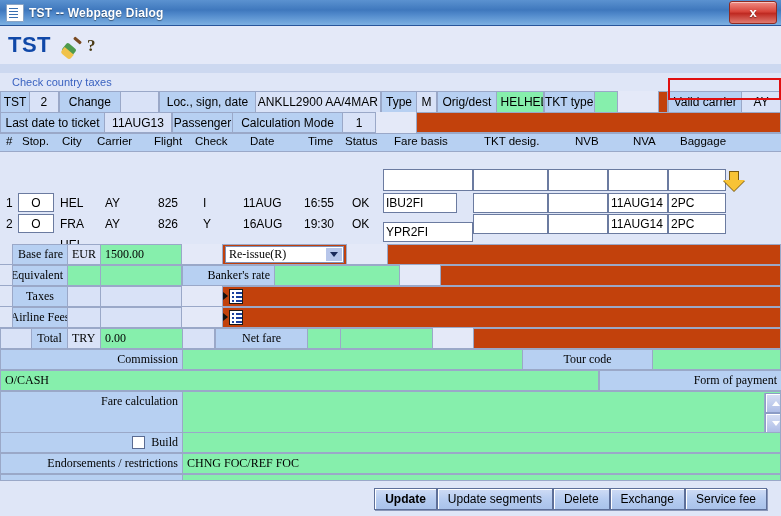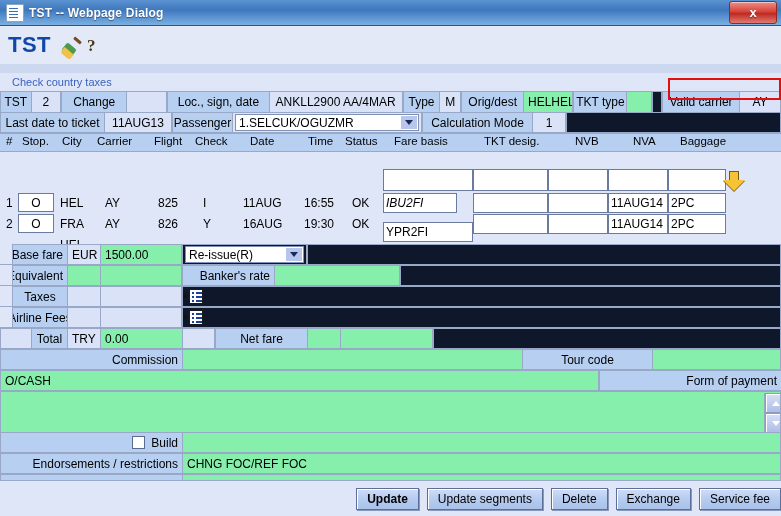--- a/index.html
+++ b/index.html
@@ -166,21 +166,21 @@
     border-right: none;
     border-bottom: none;
     padding: 0 4px;
     white-space: nowrap;
     overflow: hidden;
   }
   .lbl { background: #b7d0f2; justify-content: center; }
   .lbl-r { background: #b7d0f2; justify-content: flex-end; }
   .val { background: #d9e2f7; }
   .inp { background: #86efac; }
-  .pale { background: #0f172a; border-color: #9aa8c8; }
+  .pale { background: #c2410c; border-color: #9aa8c8; margin-left: 40px; }
   .blank { background: #dfe6f7; border: none; }
   .bdr-r { border-right: 1px solid #9aa8c8; }
   .bdr-b { border-bottom: 1px solid #9aa8c8; }
 
   
   .info-block { border-bottom: 1px solid #9aa8c8; }
   .info-block .row:last-child .cell { border-bottom: 1px solid #9aa8c8; }
 
   .hilite-box {
     position: absolute;
@@ -245,21 +245,21 @@
   .fill-arrow .tip {
     position: absolute;
     left: 0px; top: 9px;
     width: 0; height: 0;
     border-left: 11px solid transparent;
     border-right: 11px solid transparent;
     border-top: 11px solid #f7c336;
     filter: drop-shadow(0 1px 0 #7a5a10);
   }
   
-  .fare-block { position: relative; }
+  .fare-block { position: relative; font-family: Liberation Serif, serif; }
   .ico-list {
     width: 14px; height: 15px;
     background: #ffffff;
     border: 1px solid #1a1a1a;
     box-sizing: border-box;
     position: relative;
     cursor: pointer;
   }
   .ico-list::before {
     content: "";
@@ -355,22 +355,21 @@
   .btn-bar {
     position: absolute;
     left: 0; right: 0;
     bottom: 0;
     height: 36px;
     background: #dfe6f7;
     border-top: 1px solid #9aa8c8;
     display: flex;
     align-items: center;
     justify-content: flex-end;
-    padding-right: 0;
-    gap: 8px;
+    padding-right: 14px;
     box-sizing: border-box;
   }
   .btn {
     background: linear-gradient(to bottom, #cfdcf5 0%, #b6ccf0 50%, #a9c2ea 100%);
     border: 1px solid #5d6f99;
     box-shadow: inset 1px 1px 0 #ffffff, 1px 1px 0 #8a97b8;
     padding: 3px 10px;
     font-size: 12px;
     color: #000;
     cursor: pointer;
@@ -424,28 +423,20 @@
       <div class="cell lbl" style="width:60px">TKT type</div>
       <div class="cell inp bdr-r" style="width:28px"></div>
       <div class="cell pale bdr-r" style="width:8px"></div>
       <div class="cell lbl" style="width:88px">Valid carrier</div>
       <div class="cell val bdr-r" style="width:47px;justify-content:center">AY</div>
     </div>
     <div class="row">
       <div class="cell lbl" style="width:104px">Last date to ticket</div>
       <div class="cell val bdr-r" style="width:68px;justify-content:center">11AUG13</div>
       <div class="cell lbl" style="width:60px">Passenger</div>
-      <div class="cell" style="width:190px;background:#dfe6f7;border-right:1px solid #9aa8c8;padding:1px 2px">
-        <div class="dd" style="width:100%;height:17px">
-          <span>1.SELCUK/OGUZMR</span>
-          <span class="arrow">
-              <i></i>
-            </span>
-        </div>
-      </div>
       <div class="cell lbl" style="width:110px">Calculation Mode</div>
       <div class="cell val bdr-r" style="width:34px;justify-content:center">1</div>
       <div class="cell pale bdr-r" style="flex:1"></div>
     </div>
   </div>
 
   <div class="hilite-box" style="left:668px; top:78px; width:113px; height:22px;"></div>
 
   <div class="seg-header">
     <span style="left:6px">#</span>
@@ -478,21 +469,21 @@
 
     <div class="txt" style="left:6px;  top:44px">1</div>
     <div class="box ctr" style="left:18px; top:41px; width:36px; height:19px;">O</div>
     <div class="txt" style="left:60px; top:44px">HEL</div>
     <div class="txt" style="left:105px;top:44px">AY</div>
     <div class="txt" style="left:158px;top:44px">825</div>
     <div class="txt" style="left:203px;top:44px">I</div>
     <div class="txt" style="left:243px;top:44px">11AUG</div>
     <div class="txt" style="left:304px;top:44px">16:55</div>
     <div class="txt" style="left:352px;top:44px">OK</div>
-    <div class="box" style="left:383px; top:41px; width:74px; height:20px;font-style:italic;">IBU2FI</div>
+    <div class="box" style="left:383px; top:41px; width:74px; height:20px;">IBU2FI</div>
     <div class="box" style="left:473px; top:41px; width:75px; height:20px;"></div>
     <div class="box" style="left:548px; top:41px; width:60px; height:20px;"></div>
     <div class="box" style="left:608px; top:41px; width:60px; height:20px;">11AUG14</div>
     <div class="box" style="left:668px; top:41px; width:58px; height:20px;">2PC</div>
 
     <div class="txt" style="left:6px;  top:65px">2</div>
     <div class="box ctr" style="left:18px; top:62px; width:36px; height:19px;">O</div>
     <div class="txt" style="left:60px; top:65px">FRA</div>
     <div class="txt" style="left:105px;top:65px">AY</div>
     <div class="txt" style="left:158px;top:65px">826</div>
@@ -575,20 +566,21 @@
       <div class="cell lbl" style="width:130px">Tour code</div>
       <div class="cell inp bdr-r" style="flex:1"></div>
     </div>
 
     <div class="row bdr-b">
       <div class="cell inp bdr-r" style="flex:1">O/CASH</div>
       <div class="cell lbl-r" style="width:182px">Form of payment</div>
     </div>
 
     <div class="row" style="height:41px">
+      <div class="cell lbl-r" style="width:182px;align-items:flex-start;padding-top:2px">Fare calculation</div>
       <div class="cell inp bdr-r" style="flex:1;position:relative;align-items:flex-start;padding-top:2px;white-space:normal">
         <span class="vscroll">
           <span class="btn up">
               <i></i>
             </span>
           <span class="btn down">
               <i></i>
             </span>
         </span>
       </div>

